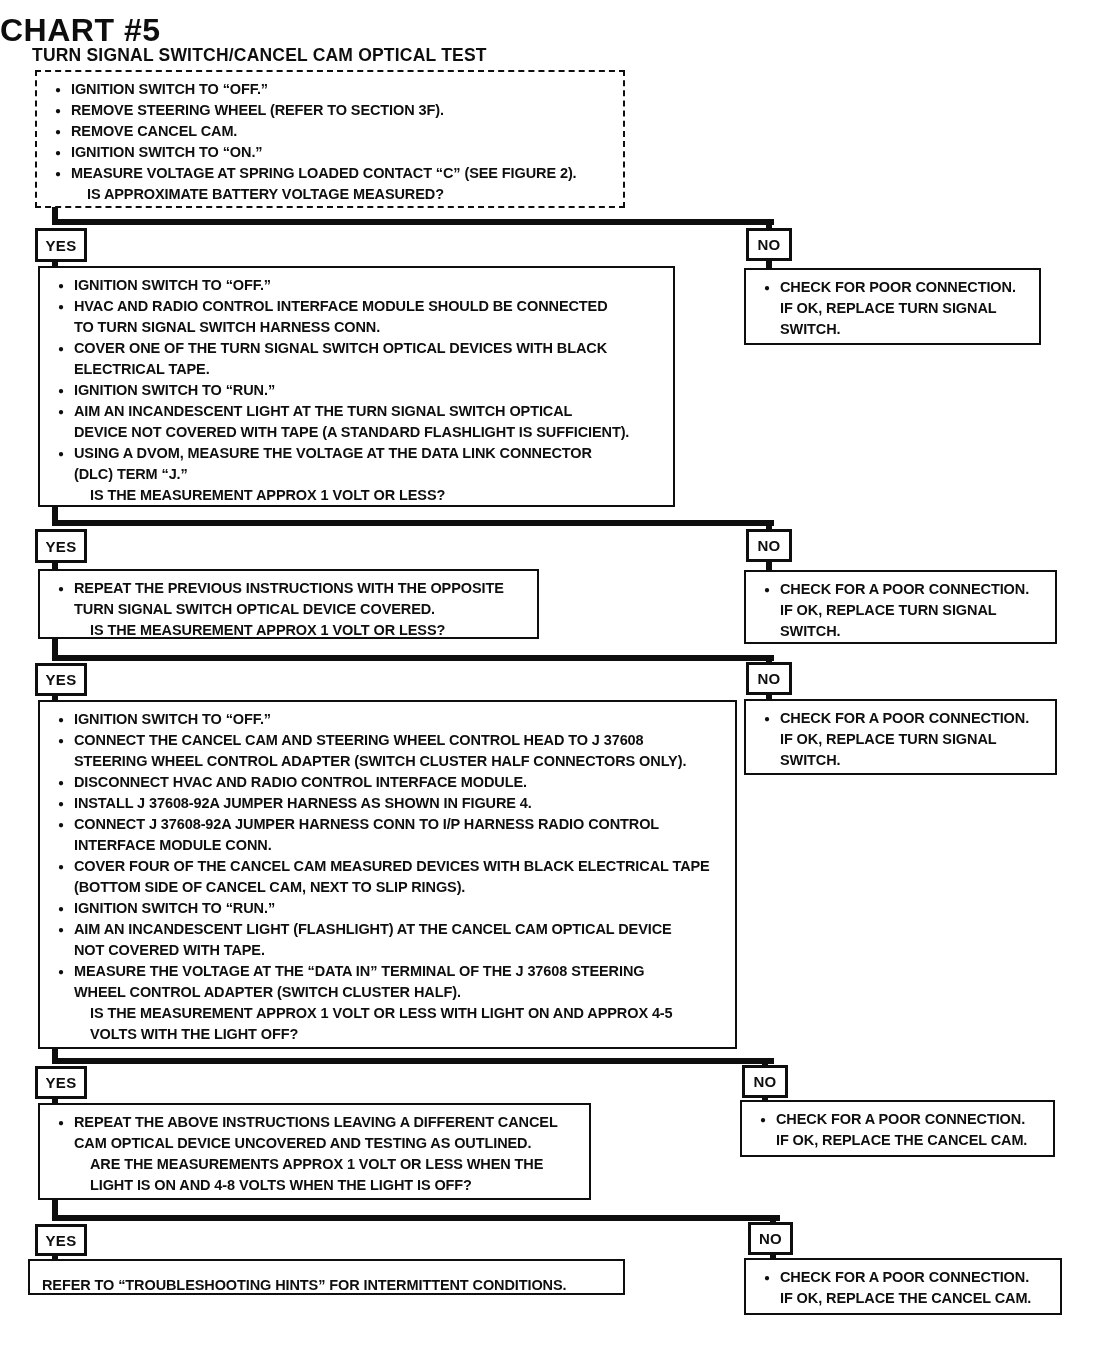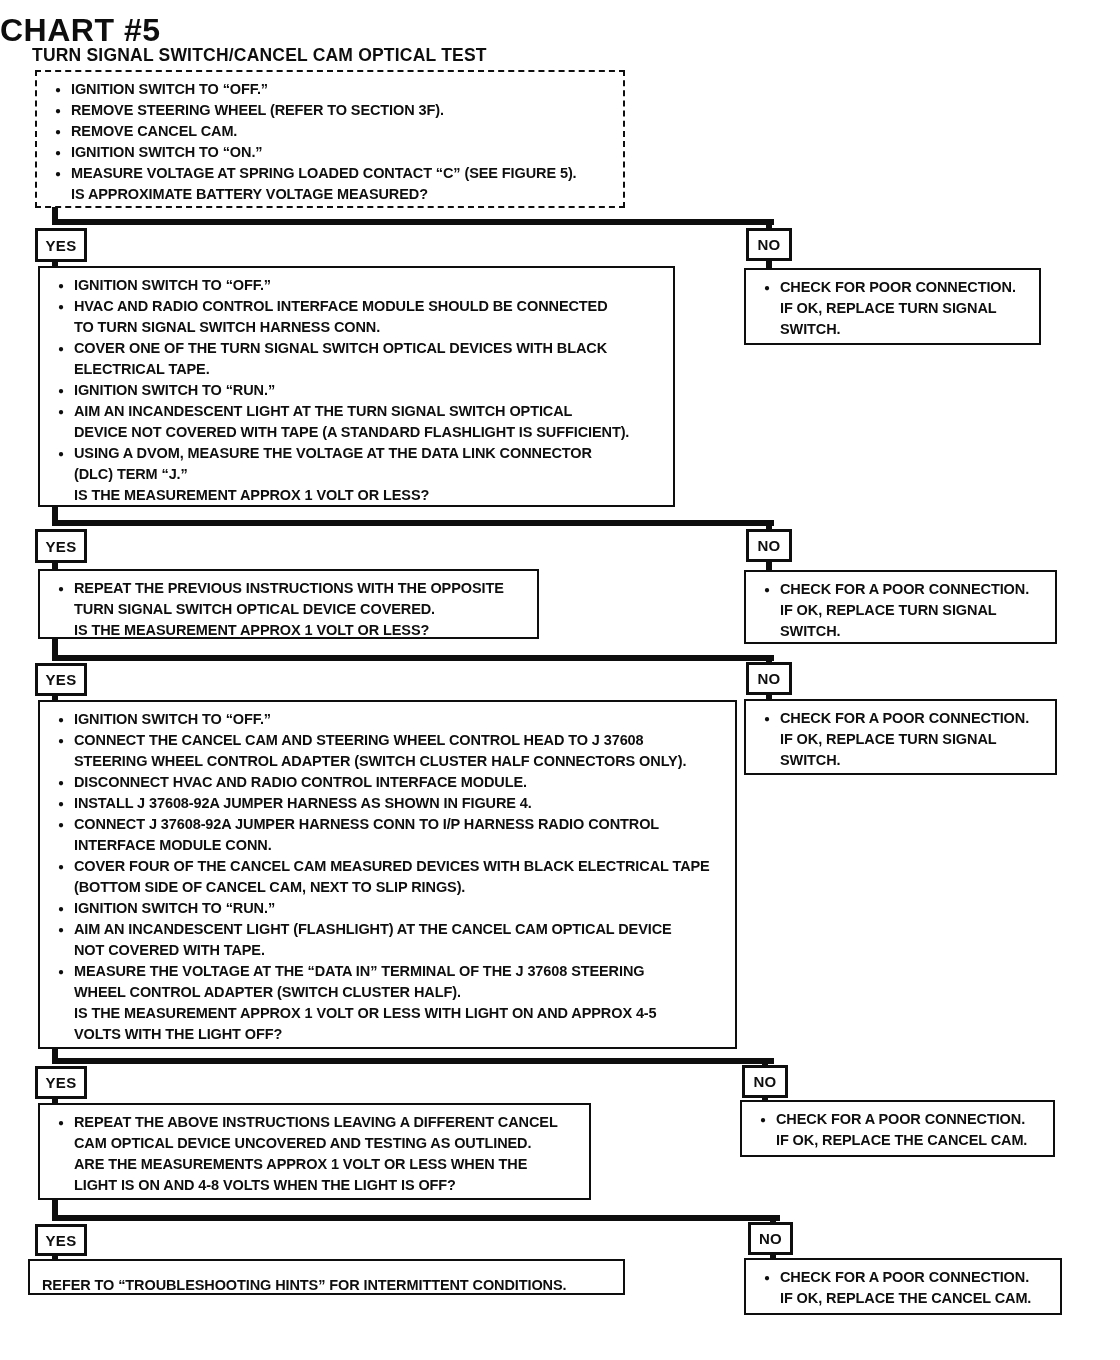--- a/index.html
+++ b/index.html
@@ -18,21 +18,21 @@
     font-size:17.5px;line-height:20px;letter-spacing:0.2px;padding-left:32px;
   }
   .box{
     position:absolute;border:2.5px solid #0e0e0e;background:#ffffff;
     box-sizing:border-box;padding:7px 6px 4px 8px;
   }
   .dashed{border-style:dashed;}
   .brow{display:flex;align-items:flex-start;}
   .bdot{flex:0 0 26px;width:26px;text-align:center;font-size:10px;line-height:21px;}
   .btxt{flex:1;white-space:pre-line;}
-  .question{margin-left:26px;white-space:pre-line;}
+  .question{margin-left:42px;white-space:pre-line;}
   .plain{white-space:pre-line;padding-top:1px;padding-left:4px;margin-top:8px;}
   .ynbox{
     position:absolute;border:3px solid #0e0e0e;background:#ffffff;
     box-sizing:border-box;display:flex;align-items:center;justify-content:center;
     font-size:15px;letter-spacing:0.3px;
   }
   .bar{position:absolute;background:#0e0e0e;}
 </style>
 </head>
 <body>
@@ -55,21 +55,21 @@
         <div class="brow">
           <span class="bdot">●</span>
           <span class="btxt">REMOVE CANCEL CAM.</span>
         </div>
         <div class="brow">
           <span class="bdot">●</span>
           <span class="btxt">IGNITION SWITCH TO “ON.”</span>
         </div>
         <div class="brow">
           <span class="bdot">●</span>
-          <span class="btxt">MEASURE VOLTAGE AT SPRING LOADED CONTACT “C” (SEE FIGURE 5).</span>
+          <span class="btxt">MEASURE VOLTAGE AT SPRING LOADED CONTACT “C” (SEE FIGURE 2).</span>
         </div>
       </div>
     <div class="question">IS APPROXIMATE BATTERY VOLTAGE MEASURED?</div>
   </div>
 
   <div class="bar" style="left:52px;top:207px;width:6px;height:14px;"></div>
   <div class="bar" style="left:52px;top:219px;width:722px;height:6px;"></div>
   <div class="bar" style="left:766px;top:225px;width:6px;height:6px;"></div>
   <div class="ynbox" style="left:35px;top:228px;width:52px;height:34px;">YES</div>
   <div class="ynbox" style="left:746px;top:228px;width:46px;height:33px;">NO</div>

